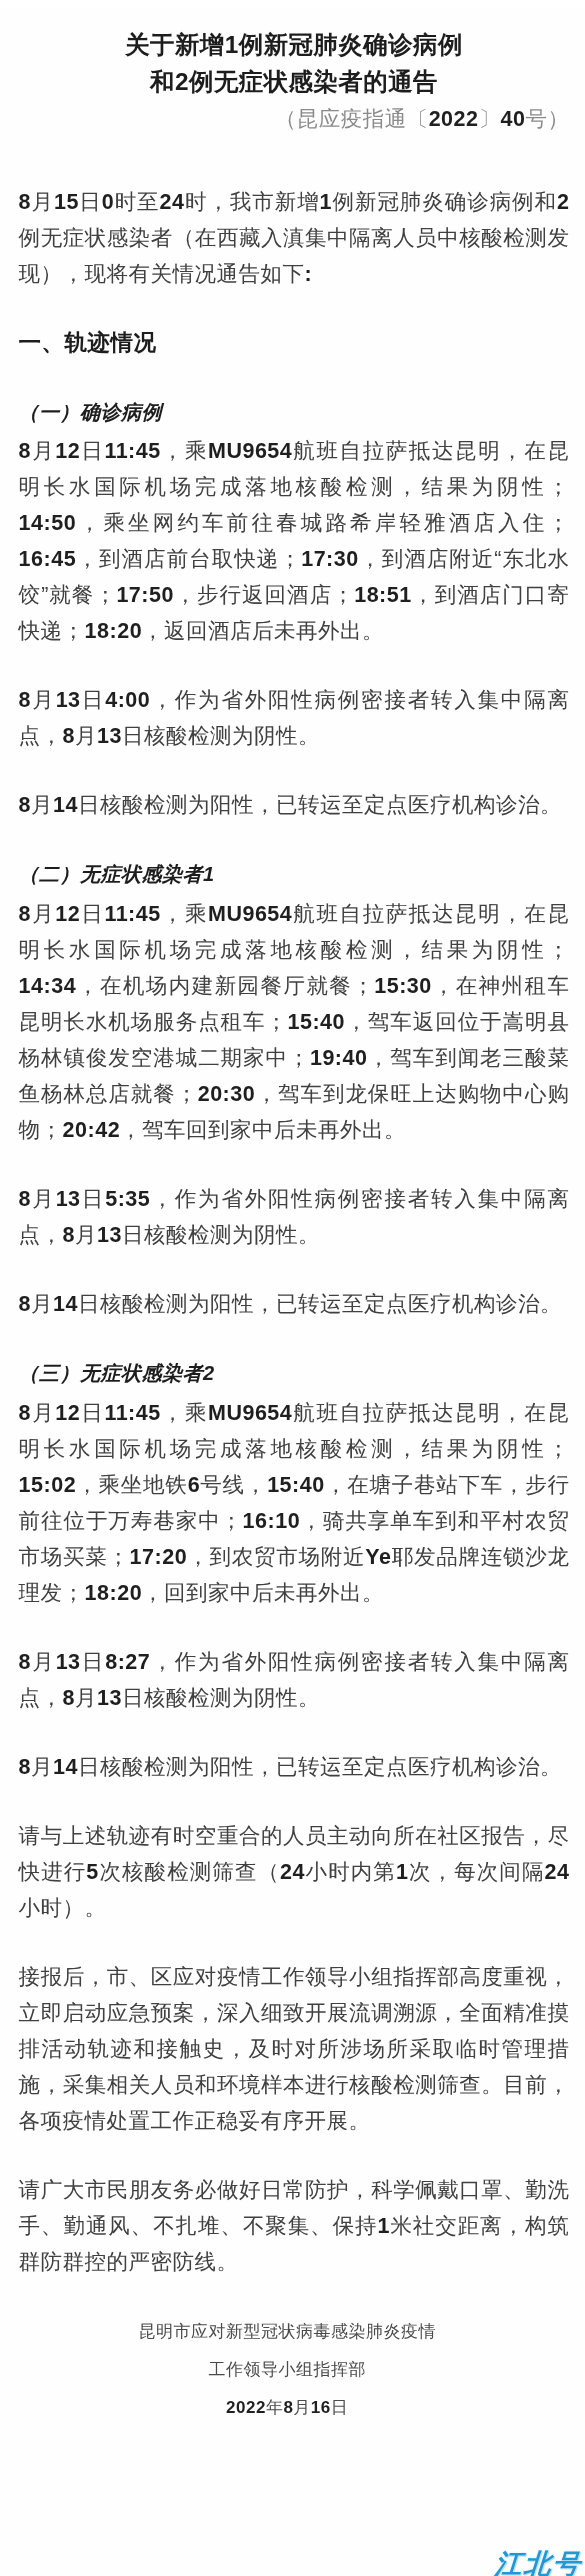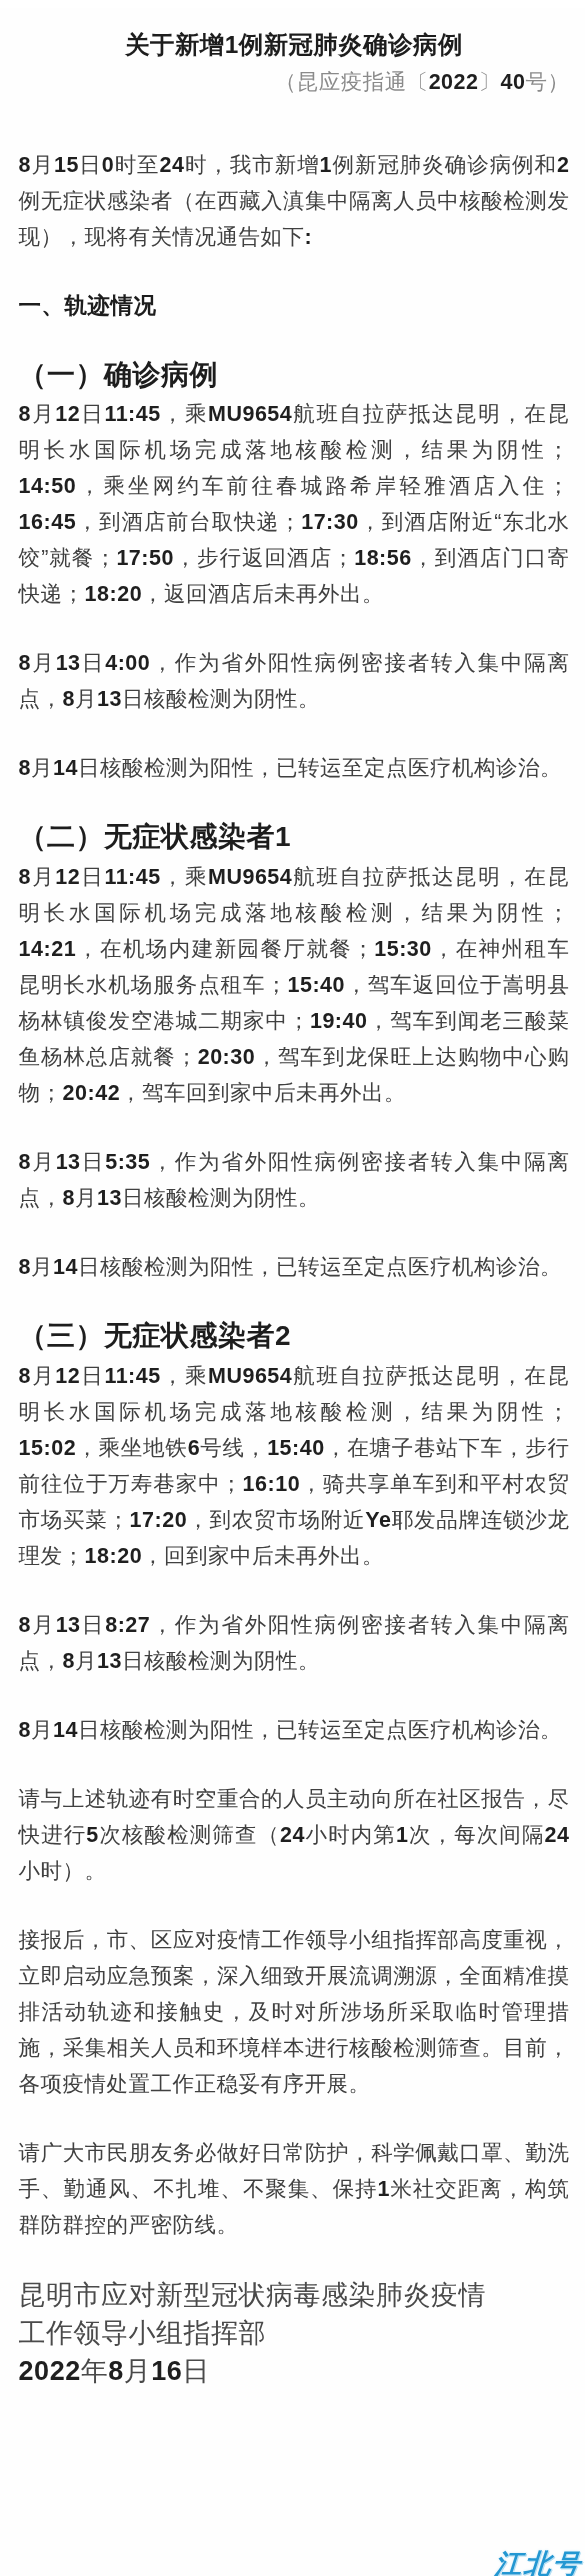--- a/index.html
+++ b/index.html
@@ -49,30 +49,31 @@
   .sec {
     margin: 9.8px 0 33px 0;
     font-size: 22.5px;
     font-weight: 700;
     color: #1d1d1d;
     line-height: 36px;
     letter-spacing: 0.5px;
   }
   .sub {
     margin: 0 0 3.9px 0;
-    font-size: 28px;
+    font-size: 20px;
     font-weight: 700;
     color: #1d1d1d;
     line-height: 36px;
     letter-spacing: 0.5px;
+    font-style: italic;
   }
   .signature {
     margin: 17.6px 13.7px 0 0;
-    text-align: left;
-    font-size: 27px;
+    text-align: center;
+    font-size: 17px;
     color: #4a4a4a;
     letter-spacing: 0.5px;
   }
   .signature p { margin: 0; line-height: 38px; }
   .watermark {
     position: absolute;
     right: 3.9px;
     bottom: 2px;
     font-size: 27px;
     font-weight: 800;
@@ -83,35 +84,36 @@
     text-shadow: 0 0 1px #ffffff, 0 0 2.9px #cfeaf8, 1px 1px 0 #9fd6f0;
   }
 </style>
 </head>
 <body>
 
 <main class="page">
 
   <h1 class="title">
     <span class="tline">关于新增1例新冠肺炎确诊病例</span>
+    <span class="tline">和2例无症状感染者的通告</span>
   </h1>
 
   <p class="docnum latin-bold">（昆应疫指通〔<b>2022</b>〕<b>40</b>号）</p>
 
   <p class="body latin-bold"><b>8</b>月<b>15</b>日<b>0</b>时至<b>24</b>时，我市新增<b>1</b>例新冠肺炎确诊病例和<b>2</b>例无症状感染者（在西藏入滇集中隔离人员中核酸检测发现），现将有关情况通告如下<b>:</b></p>
 
   <h2 class="sec">一、轨迹情况</h2>
 
   <h3 class="sub latin-bold">（一）确诊病例</h3>
-  <p class="body latin-bold"><b>8</b>月<b>12</b>日<b>11:45</b>，乘<b>MU9654</b>航班自拉萨抵达昆明，在昆明长水国际机场完成落地核酸检测，结果为阴性；<b>14:50</b>，乘坐网约车前往春城路希岸轻雅酒店入住；<b>16:45</b>，到酒店前台取快递；<b>17:30</b>，到酒店附近“东北水饺”就餐；<b>17:50</b>，步行返回酒店；<b>18:56</b>，到酒店门口寄快递；<b>18:20</b>，返回酒店后未再外出。</p>
+  <p class="body latin-bold"><b>8</b>月<b>12</b>日<b>11:45</b>，乘<b>MU9654</b>航班自拉萨抵达昆明，在昆明长水国际机场完成落地核酸检测，结果为阴性；<b>14:50</b>，乘坐网约车前往春城路希岸轻雅酒店入住；<b>16:45</b>，到酒店前台取快递；<b>17:30</b>，到酒店附近“东北水饺”就餐；<b>17:50</b>，步行返回酒店；<b>18:51</b>，到酒店门口寄快递；<b>18:20</b>，返回酒店后未再外出。</p>
   <p class="body latin-bold"><b>8</b>月<b>13</b>日<b>4:00</b>，作为省外阳性病例密接者转入集中隔离点，<b>8</b>月<b>13</b>日核酸检测为阴性。</p>
   <p class="body latin-bold"><b>8</b>月<b>14</b>日核酸检测为阳性，已转运至定点医疗机构诊治。</p>
 
   <h3 class="sub latin-bold">（二）无症状感染者<b>1</b></h3>
-  <p class="body latin-bold"><b>8</b>月<b>12</b>日<b>11:45</b>，乘<b>MU9654</b>航班自拉萨抵达昆明，在昆明长水国际机场完成落地核酸检测，结果为阴性；<b>14:21</b>，在机场内建新园餐厅就餐；<b>15:30</b>，在神州租车昆明长水机场服务点租车；<b>15:40</b>，驾车返回位于嵩明县杨林镇俊发空港城二期家中；<b>19:40</b>，驾车到闻老三酸菜鱼杨林总店就餐；<b>20:30</b>，驾车到龙保旺上达购物中心购物；<b>20:42</b>，驾车回到家中后未再外出。</p>
+  <p class="body latin-bold"><b>8</b>月<b>12</b>日<b>11:45</b>，乘<b>MU9654</b>航班自拉萨抵达昆明，在昆明长水国际机场完成落地核酸检测，结果为阴性；<b>14:34</b>，在机场内建新园餐厅就餐；<b>15:30</b>，在神州租车昆明长水机场服务点租车；<b>15:40</b>，驾车返回位于嵩明县杨林镇俊发空港城二期家中；<b>19:40</b>，驾车到闻老三酸菜鱼杨林总店就餐；<b>20:30</b>，驾车到龙保旺上达购物中心购物；<b>20:42</b>，驾车回到家中后未再外出。</p>
   <p class="body latin-bold"><b>8</b>月<b>13</b>日<b>5:35</b>，作为省外阳性病例密接者转入集中隔离点，<b>8</b>月<b>13</b>日核酸检测为阴性。</p>
   <p class="body latin-bold"><b>8</b>月<b>14</b>日核酸检测为阳性，已转运至定点医疗机构诊治。</p>
 
   <h3 class="sub latin-bold">（三）无症状感染者<b>2</b></h3>
   <p class="body latin-bold"><b>8</b>月<b>12</b>日<b>11:45</b>，乘<b>MU9654</b>航班自拉萨抵达昆明，在昆明长水国际机场完成落地核酸检测，结果为阴性；<b>15:02</b>，乘坐地铁<b>6</b>号线，<b>15:40</b>，在塘子巷站下车，步行前往位于万寿巷家中；<b>16:10</b>，骑共享单车到和平村农贸市场买菜；<b>17:20</b>，到农贸市场附近<b>Ye</b>耶发品牌连锁沙龙理发；<b>18:20</b>，回到家中后未再外出。</p>
   <p class="body latin-bold"><b>8</b>月<b>13</b>日<b>8:27</b>，作为省外阳性病例密接者转入集中隔离点，<b>8</b>月<b>13</b>日核酸检测为阴性。</p>
   <p class="body latin-bold"><b>8</b>月<b>14</b>日核酸检测为阳性，已转运至定点医疗机构诊治。</p>
 
   <p class="body latin-bold">请与上述轨迹有时空重合的人员主动向所在社区报告，尽快进行<b>5</b>次核酸检测筛查（<b>24</b>小时内第<b>1</b>次，每次间隔<b>24</b>小时）。</p>
 

